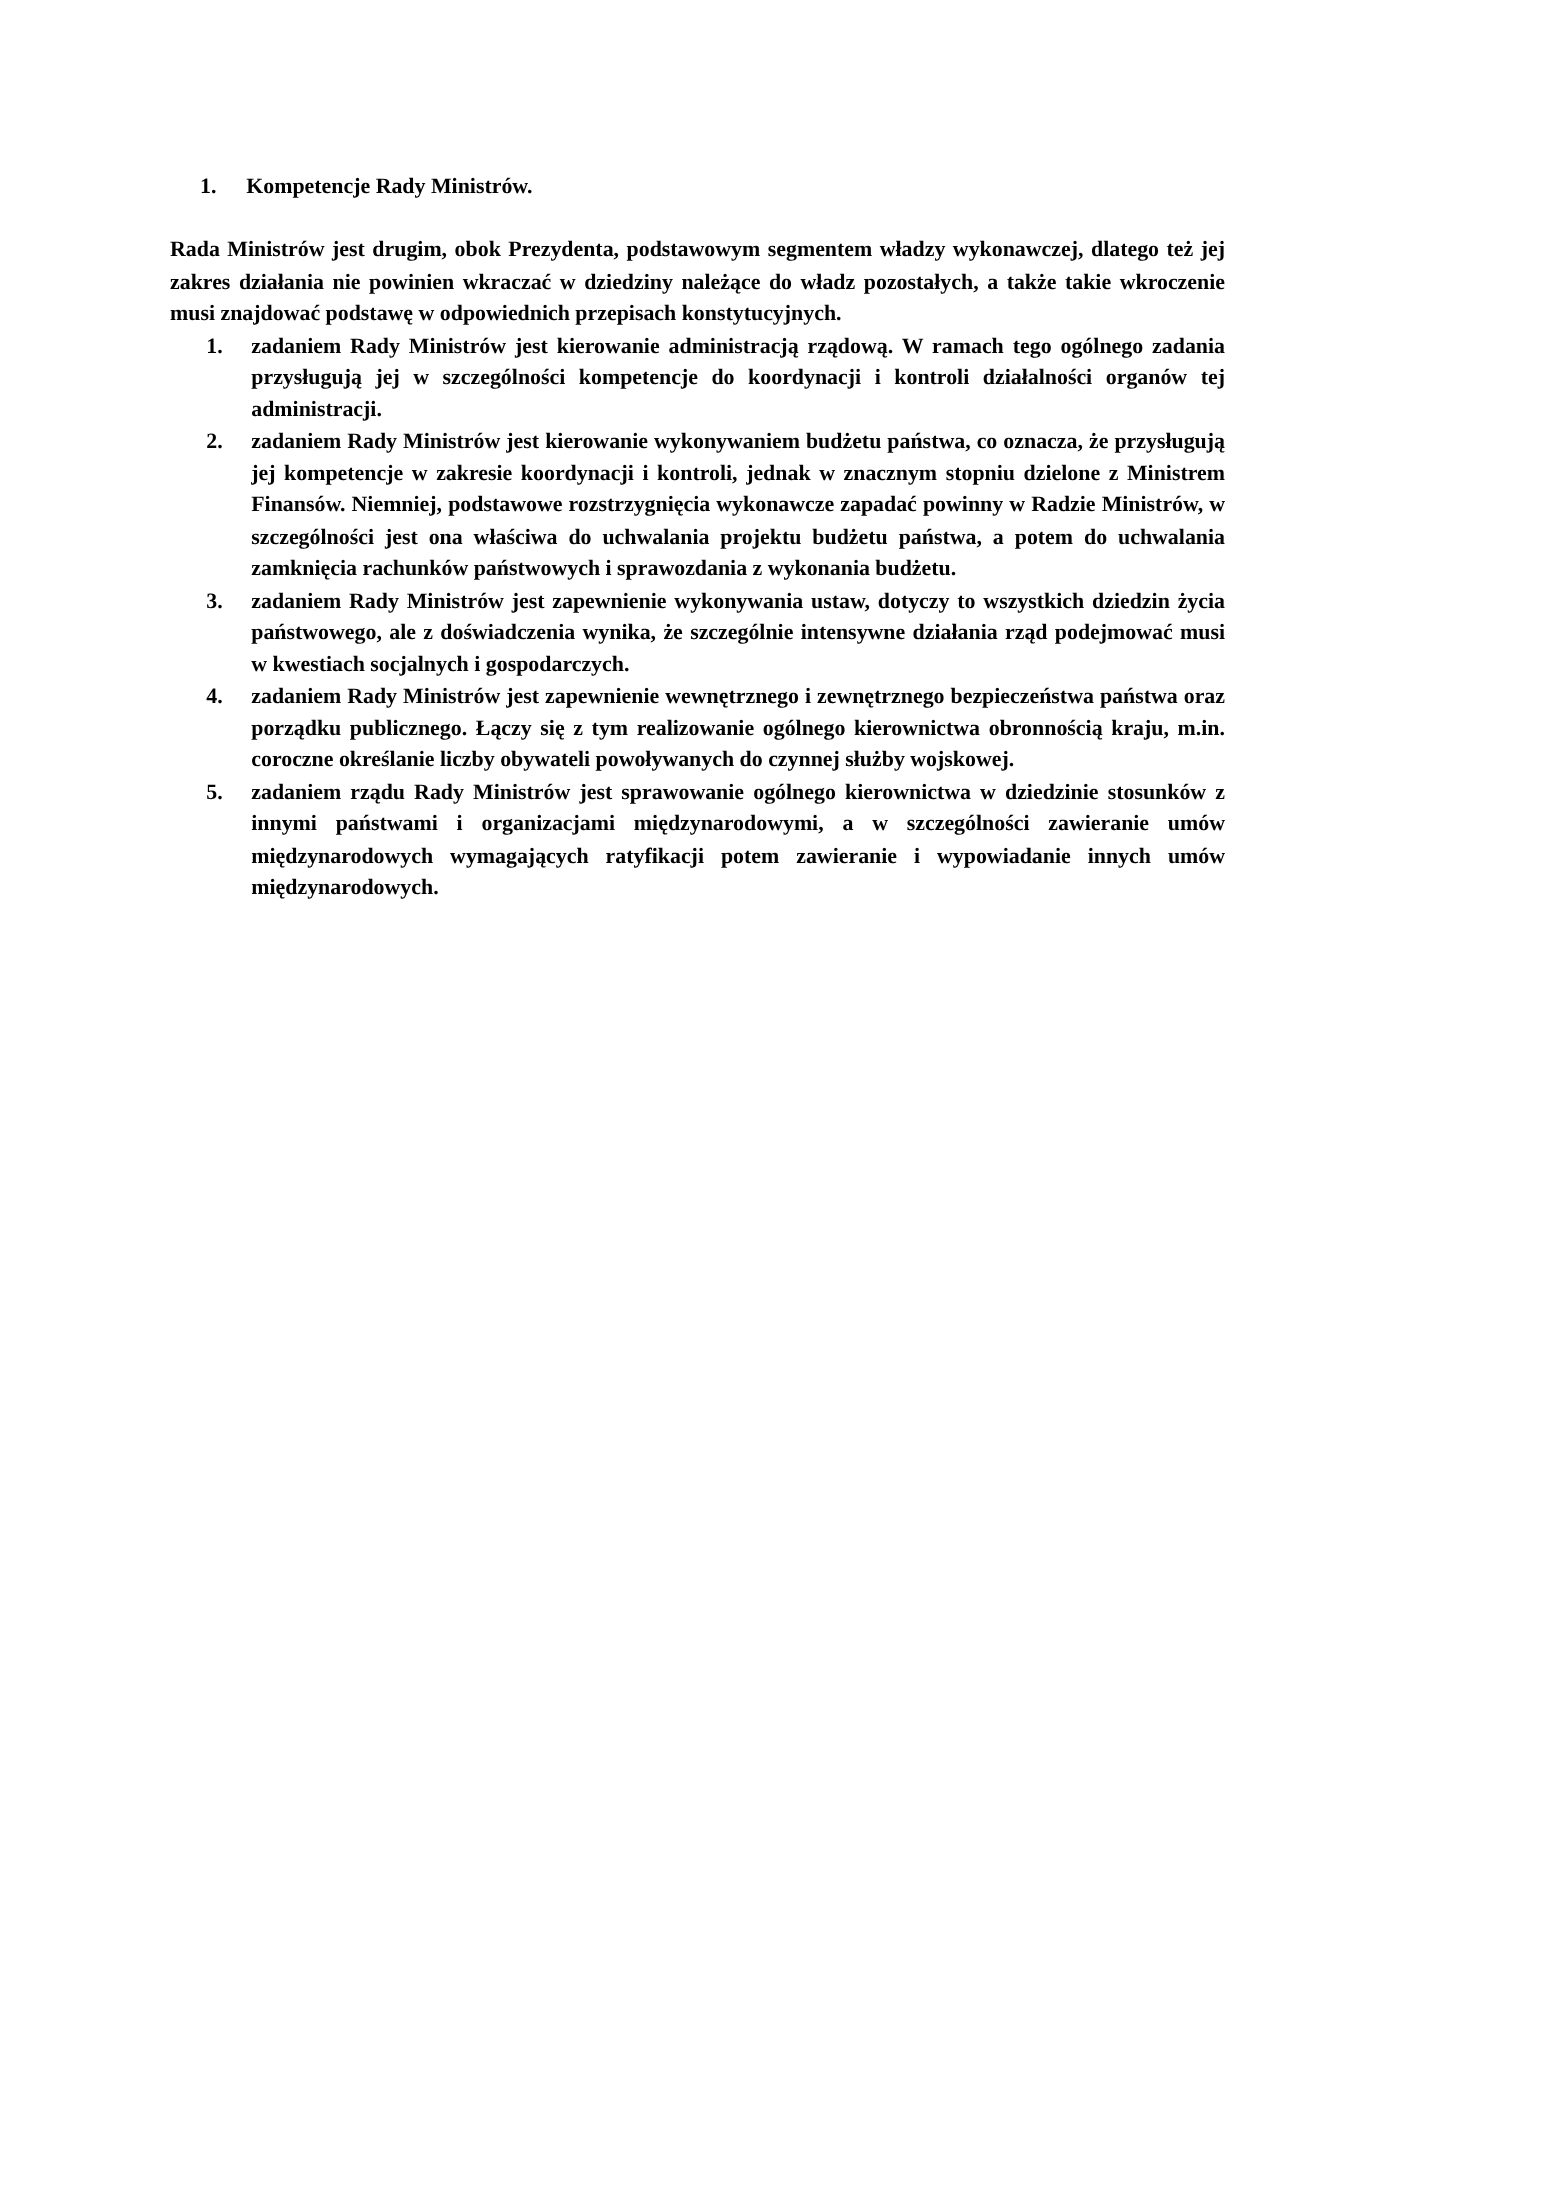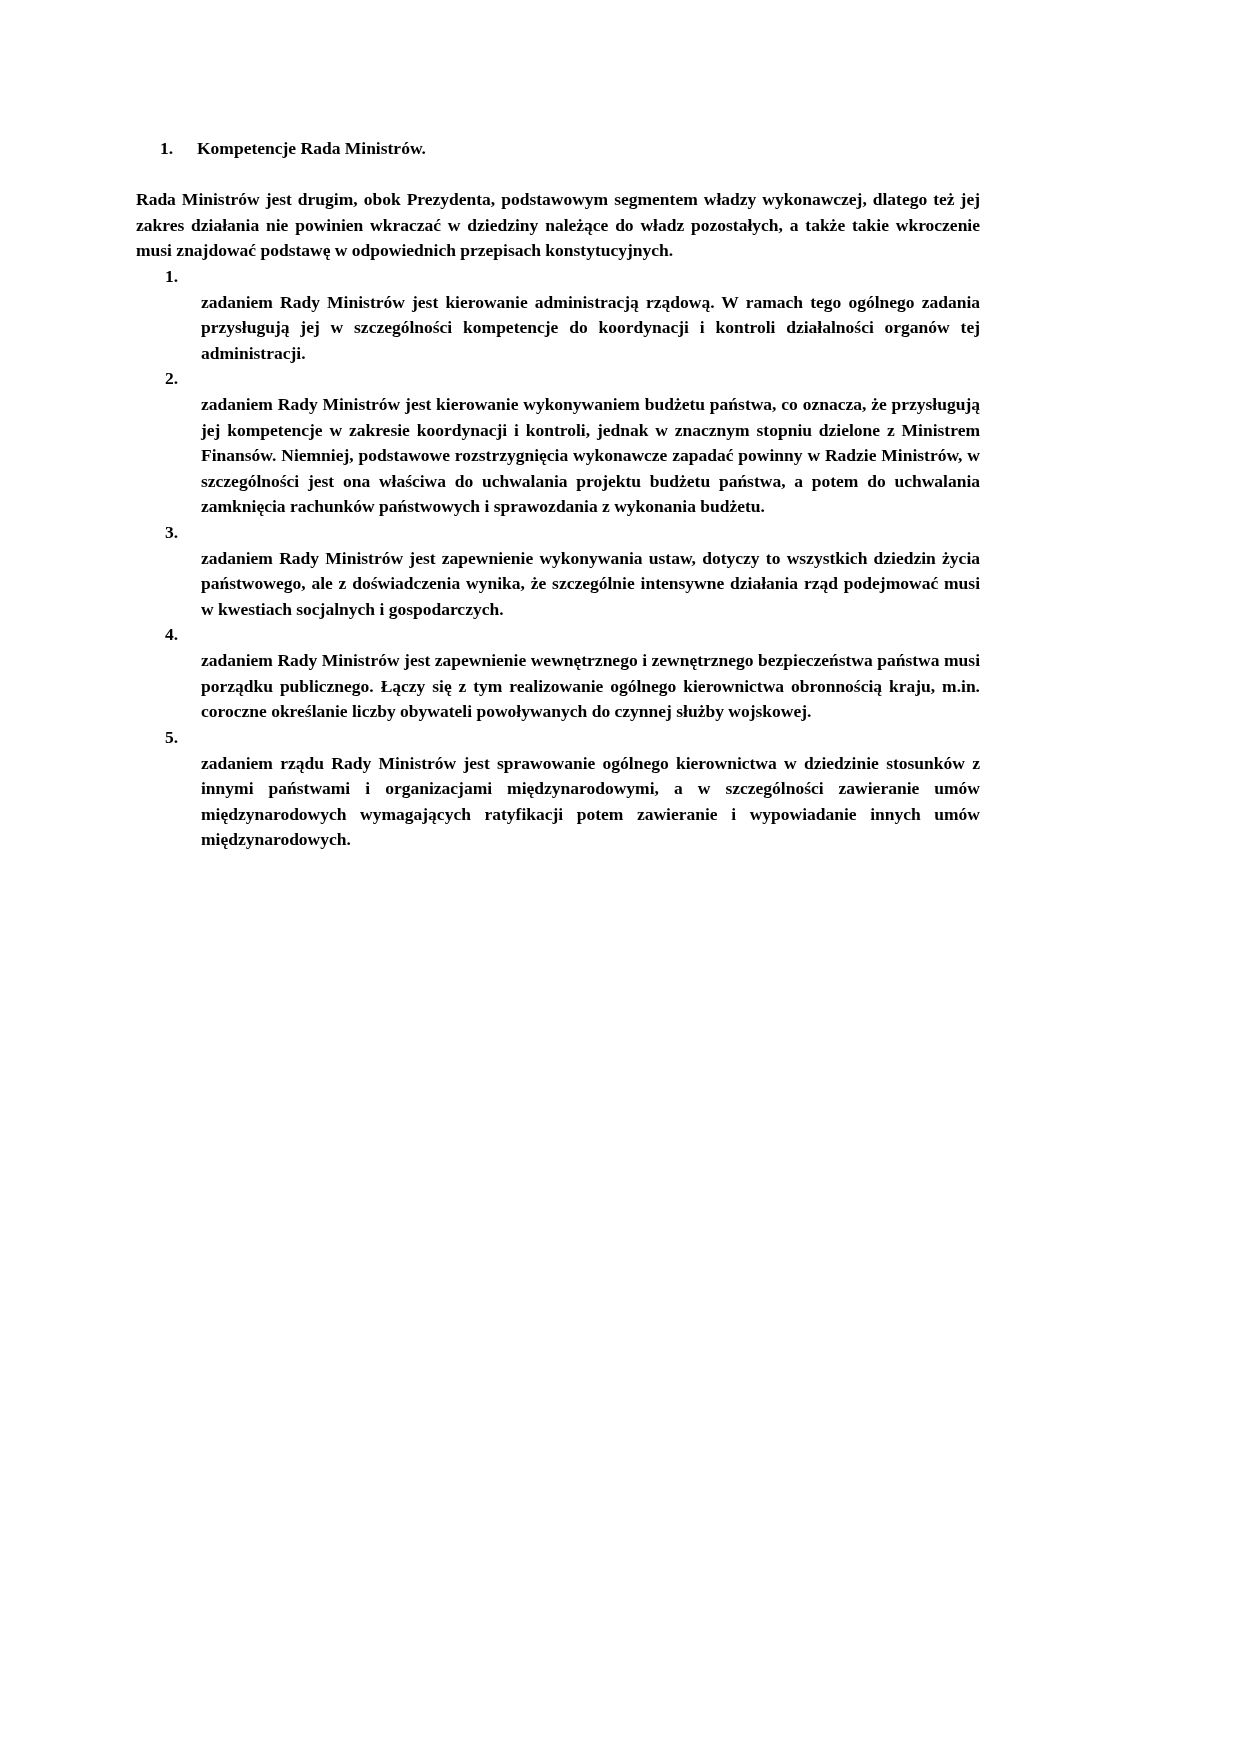--- a/index.html
+++ b/index.html
@@ -46,32 +46,31 @@
     margin-left: 29px;
   }
   .list-item .num {
     width: 36px;
     flex-shrink: 0;
     text-align: left;
   }
   .list-item .txt {
     flex: 1;
     text-align: justify;
-    margin-top: 26px;
   }
 </style>
 </head>
 <body>
 
 <div class="page">
   <div class="content">
 
     <div class="heading">
       <span class="num">1.</span>
-      <span class="txt">Kompetencje Rada Ministrów.</span>
+      <span class="txt">Kompetencje Rady Ministrów.</span>
     </div>
 
     <p class="intro">Rada Ministrów jest drugim, obok Prezydenta, podstawowym segmentem władzy wykonawczej, dlatego też jej zakres działania nie powinien wkraczać w dziedziny należące do władz pozostałych, a także takie wkroczenie musi znajdować podstawę w odpowiednich przepisach konstytucyjnych.</p>
 
     <div class="task-list">
 
       <div class="list-item">
         <span class="num">1.</span>
         <span class="txt">zadaniem Rady Ministrów jest kierowanie administracją rządową. W ramach tego ogólnego zadania przysługują jej w szczególności kompetencje do koordynacji i kontroli działalności organów tej administracji.</span>
       </div>
@@ -81,21 +80,21 @@
         <span class="txt">zadaniem Rady Ministrów jest kierowanie wykonywaniem budżetu państwa, co oznacza, że przysługują jej kompetencje w zakresie koordynacji i kontroli, jednak w znacznym stopniu dzielone z Ministrem Finansów. Niemniej, podstawowe rozstrzygnięcia wykonawcze zapadać powinny w Radzie Ministrów, w szczególności jest ona właściwa do uchwalania projektu budżetu państwa, a potem do uchwalania zamknięcia rachunków państwowych i sprawozdania z wykonania budżetu.</span>
       </div>
 
       <div class="list-item">
         <span class="num">3.</span>
         <span class="txt">zadaniem Rady Ministrów jest zapewnienie wykonywania ustaw, dotyczy to wszystkich dziedzin życia państwowego, ale z doświadczenia wynika, że szczególnie intensywne działania rząd podejmować musi w kwestiach socjalnych i gospodarczych.</span>
       </div>
 
       <div class="list-item">
         <span class="num">4.</span>
-        <span class="txt">zadaniem Rady Ministrów jest zapewnienie wewnętrznego i zewnętrznego bezpieczeństwa państwa musi porządku publicznego. Łączy się z tym realizowanie ogólnego kierownictwa obronnością kraju, m.in. coroczne określanie liczby obywateli powoływanych do czynnej służby wojskowej.</span>
+        <span class="txt">zadaniem Rady Ministrów jest zapewnienie wewnętrznego i zewnętrznego bezpieczeństwa państwa oraz porządku publicznego. Łączy się z tym realizowanie ogólnego kierownictwa obronnością kraju, m.in. coroczne określanie liczby obywateli powoływanych do czynnej służby wojskowej.</span>
       </div>
 
       <div class="list-item">
         <span class="num">5.</span>
         <span class="txt">zadaniem rządu Rady Ministrów jest sprawowanie ogólnego kierownictwa w dziedzinie stosunków z innymi państwami i organizacjami międzynarodowymi, a w szczególności zawieranie umów międzynarodowych wymagających ratyfikacji potem zawieranie i wypowiadanie innych umów międzynarodowych.</span>
       </div>
 
     </div>
   </div>
 </div>

